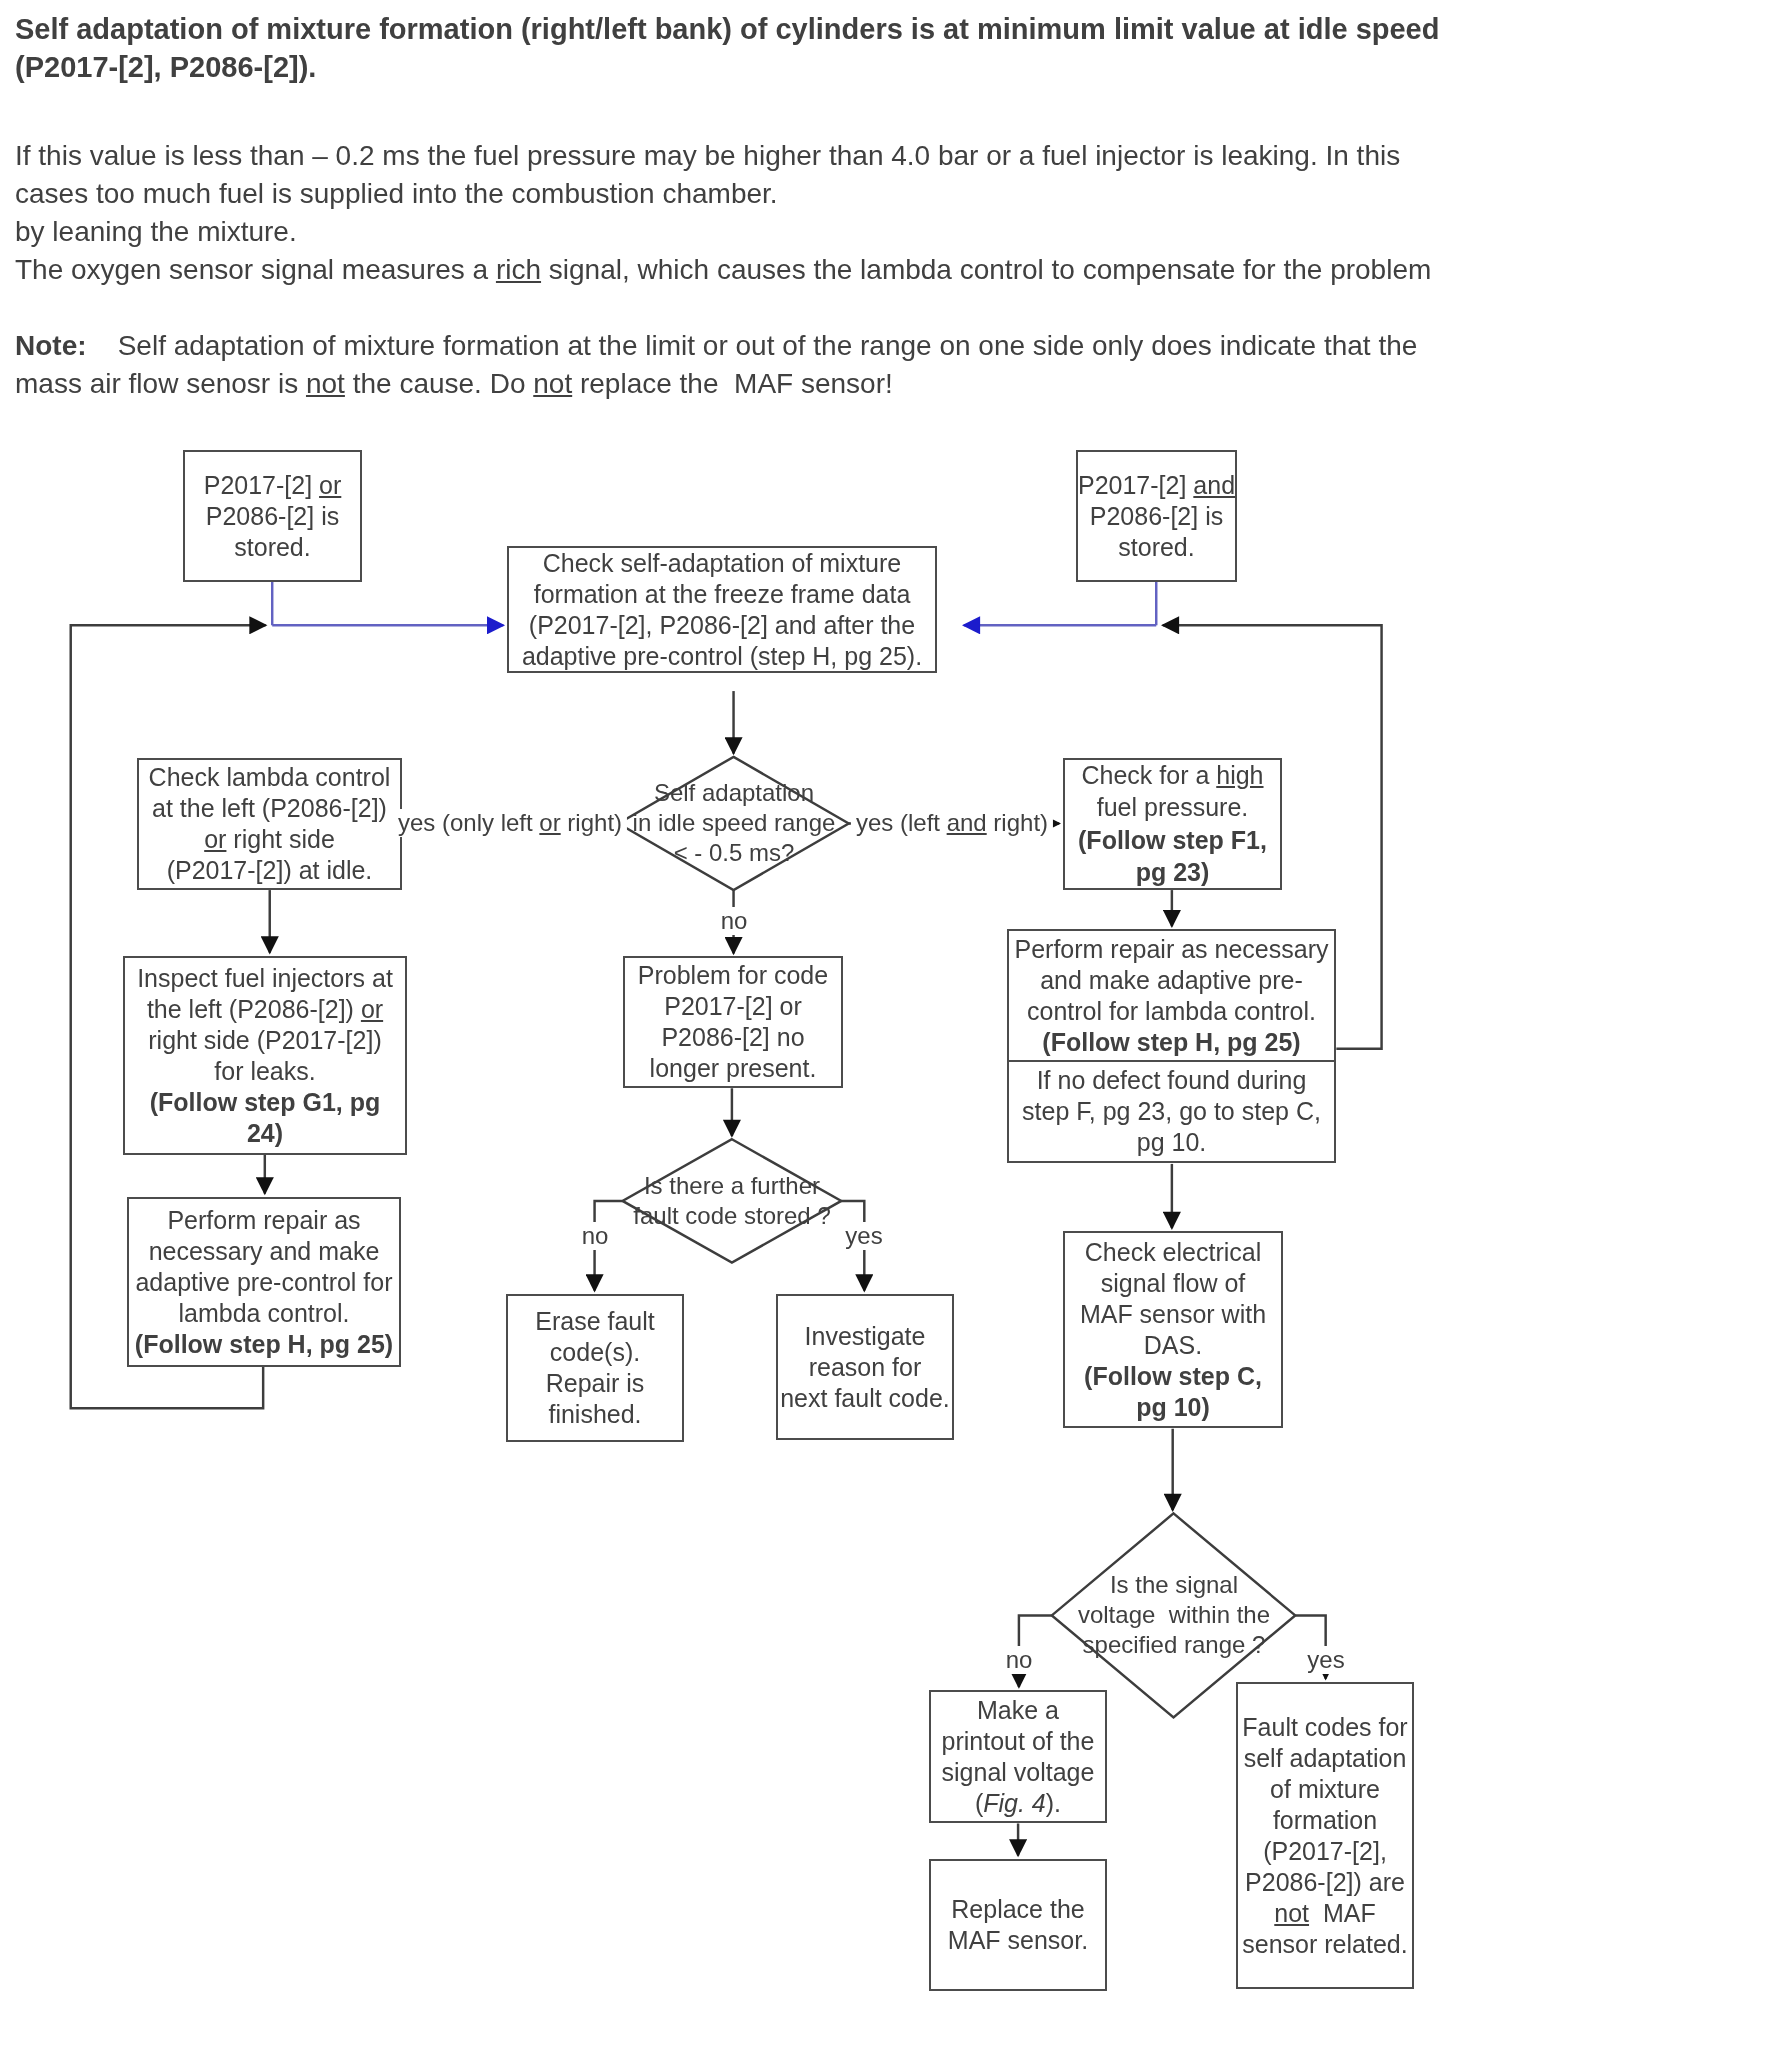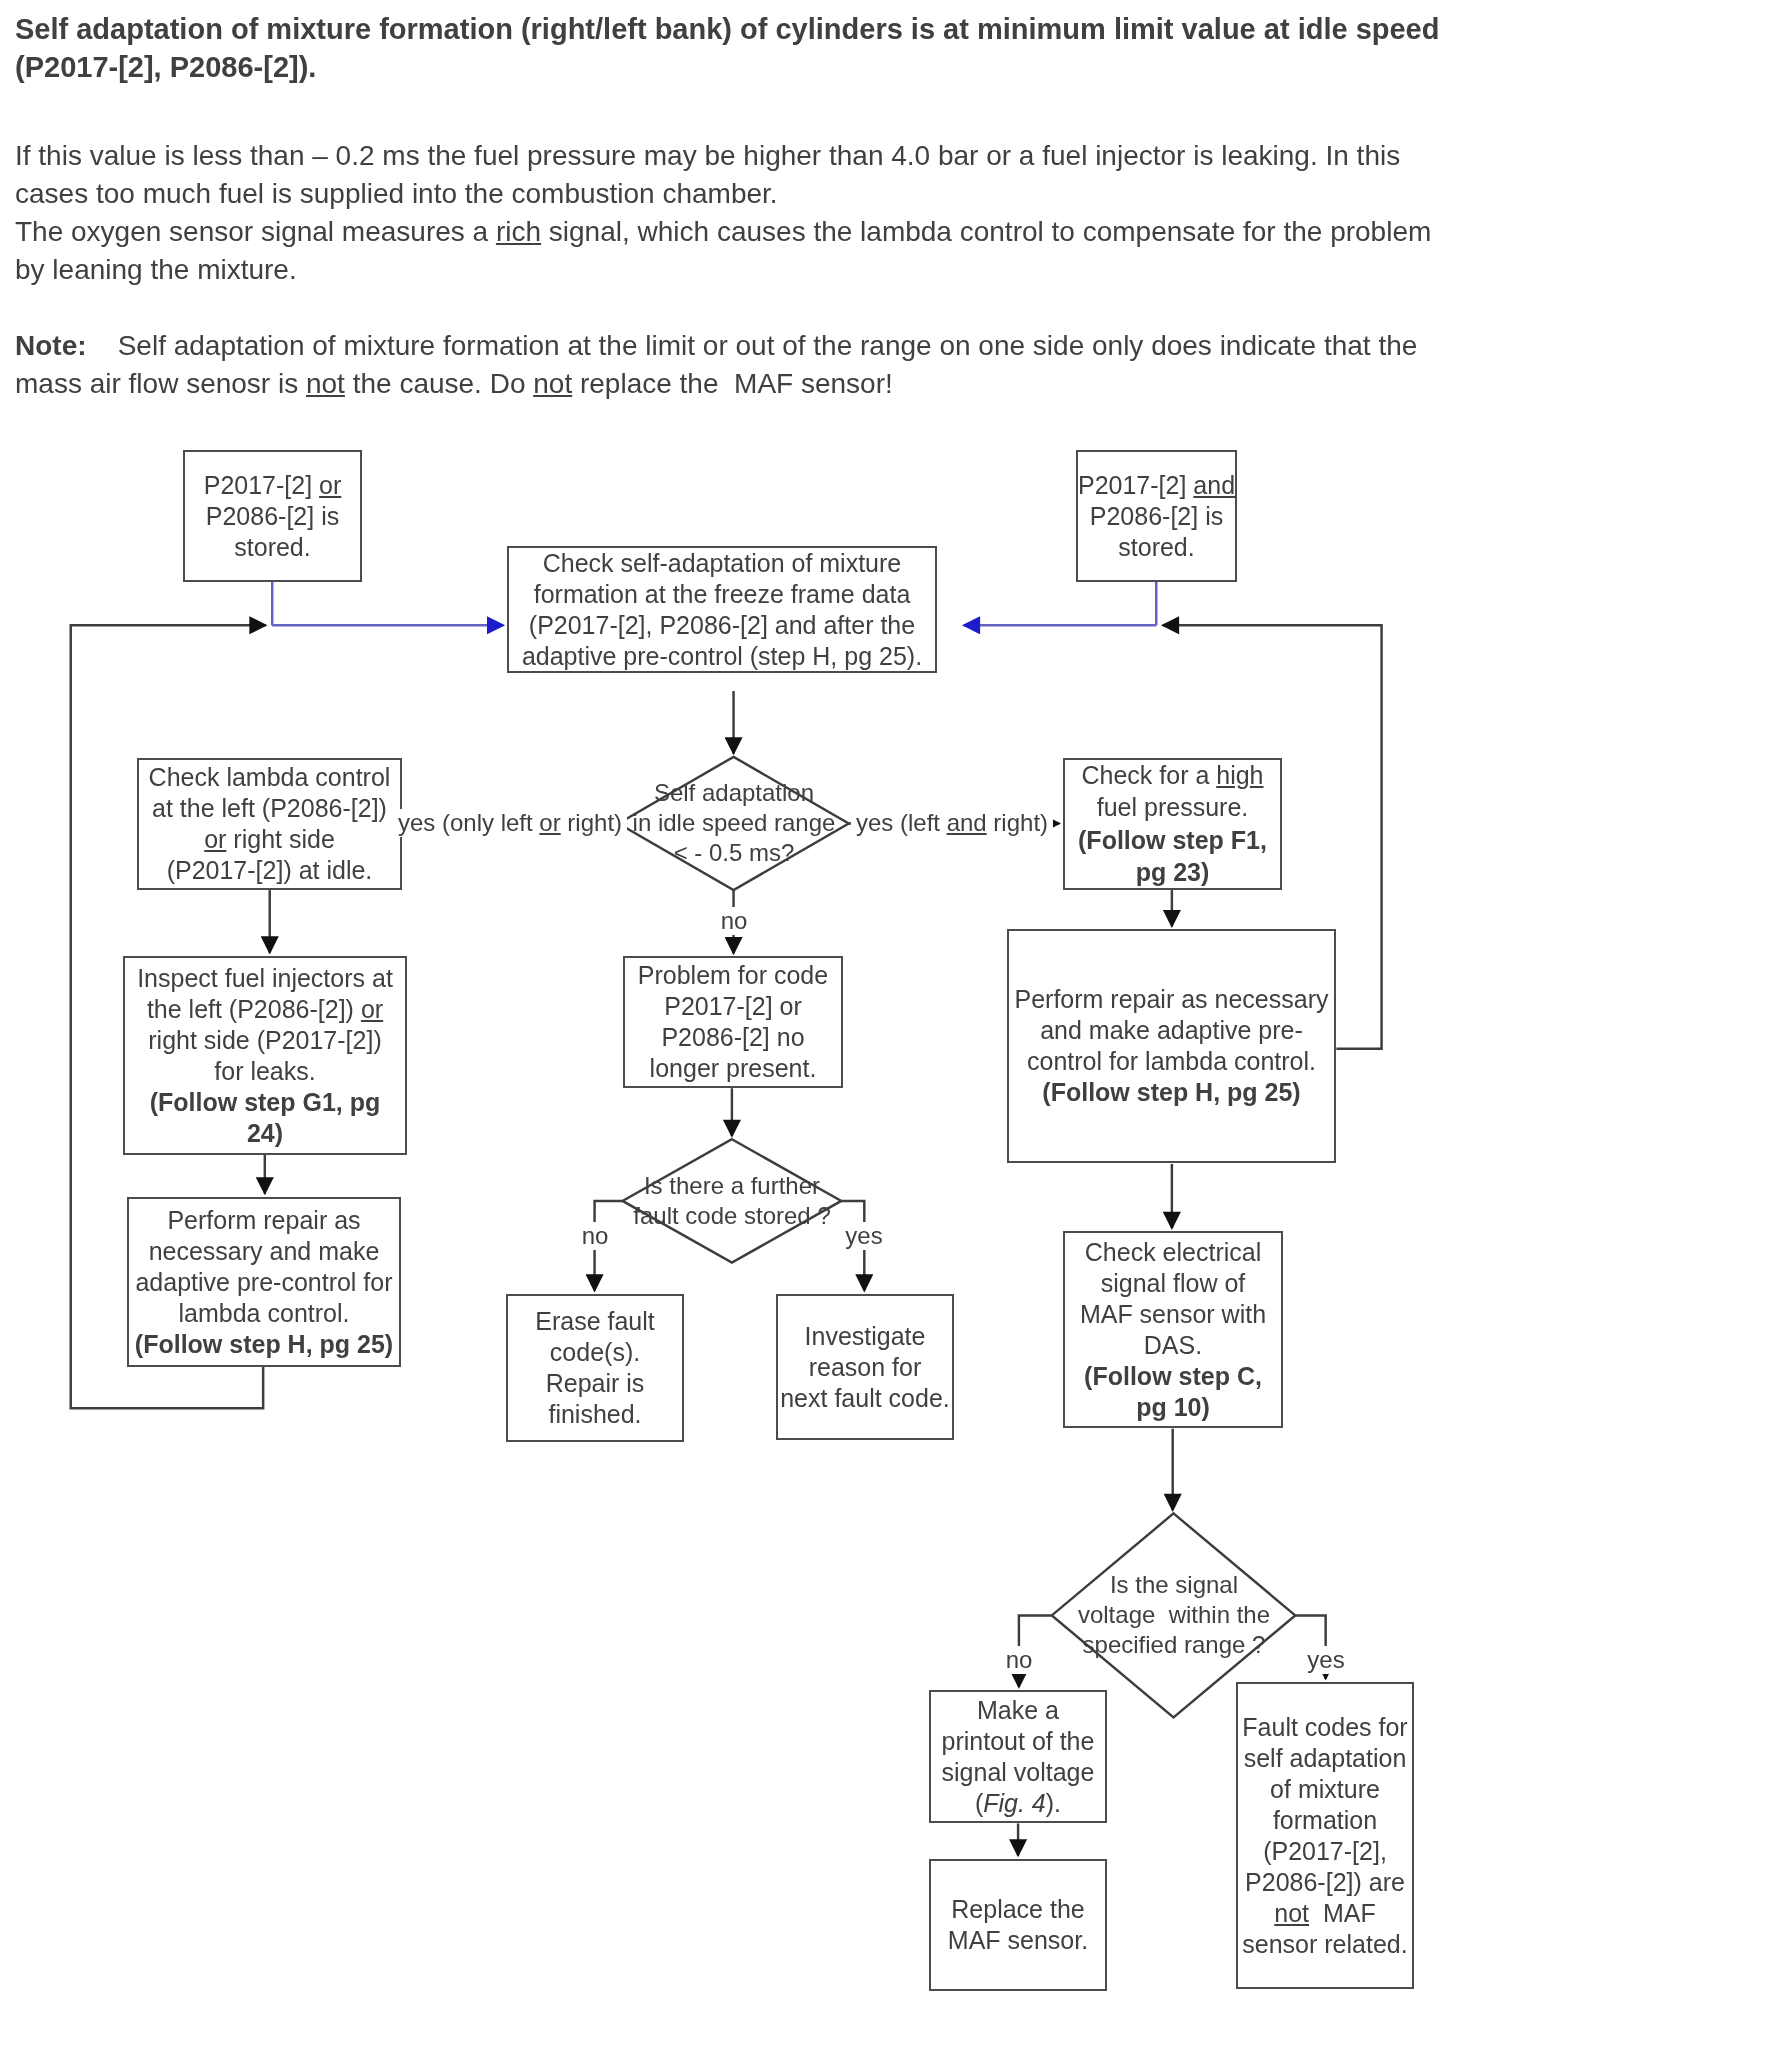--- a/index.html
+++ b/index.html
@@ -32,22 +32,22 @@
 <body>
 
 <div id="canvas">
   <div class="hdr title">
       <div><span>Self adaptation of mixture formation (right/left bank) of cylinders is at minimum limit value at idle speed</span></div>
       <div><span>(P2017-[2], P2086-[2]).</span></div>
     </div>
   <div class="hdr body">
       <div><span>If this value is less than – 0.2 ms the fuel pressure may be higher than 4.0 bar or a fuel injector is leaking. In this</span></div>
       <div><span>cases too much fuel is supplied into the combustion chamber.</span></div>
+      <div><span>by leaning the mixture.</span></div>
       <div><span>The oxygen sensor signal measures a </span><span class="u">rich</span><span> signal, which causes the lambda control to compensate for the problem</span></div>
-      <div><span>by leaning the mixture.</span></div>
     </div>
   <div class="hdr note">
       <div><span class="b">Note:</span><span>    Self adaptation of mixture formation at the limit or out of the range on one side only does indicate that the</span></div>
       <div><span>mass air flow senosr is </span><span class="u">not</span><span> the cause. Do </span><span class="u">not</span><span> replace the  MAF sensor!</span></div>
     </div>
 
   <svg id="connectors" width="1787" height="2054" viewBox="0 0 2173 2497">
     <defs>
       <marker id="arrow-black" viewBox="0 0 10 10" refX="9" refY="5" markerWidth="28" markerHeight="22" markerUnits="userSpaceOnUse" orient="auto">
         <path d="M0,0 L10,5 L0,10 Z" fill="#111111"></path>
@@ -125,20 +125,21 @@
         <div><span class="b">(Follow step H, pg 25)</span></div>
       </div>
       <div class="fbox" style="left: 1063px; top: 758px; width: 219px; height: 132px; justify-content: space-between;">
         <div><span>Check for a </span><span class="u">high</span></div>
         <div><span>fuel pressure.</span></div>
         <div><span class="b">(Follow step F1,</span></div>
         <div><span class="b">pg 23)</span></div>
       </div>
       <div class="fbox" style="left: 1007px; top: 929px; width: 329px; height: 234px;">
         <div class="sec" style="height: 129px;"><div><span>Perform repair as necessary</span></div><div><span>and make adaptive pre-</span></div><div><span>control for lambda control.</span></div><div><span class="b">(Follow step H, pg 25)</span></div></div>
+        <div class="sec sec2"><div><span>If no defect found during</span></div><div><span>step F, pg 23, go to step C,</span></div><div><span>pg 10.</span></div></div>
       </div>
       <div class="fbox" style="left: 623px; top: 956px; width: 220px; height: 132px;">
         <div><span>Problem for code</span></div>
         <div><span>P2017-[2] or</span></div>
         <div><span>P2086-[2] no</span></div>
         <div><span>longer present.</span></div>
       </div>
       <div class="fbox" style="left: 506px; top: 1294px; width: 178px; height: 148px;">
         <div><span>Erase fault</span></div>
         <div><span>code(s).</span></div>

